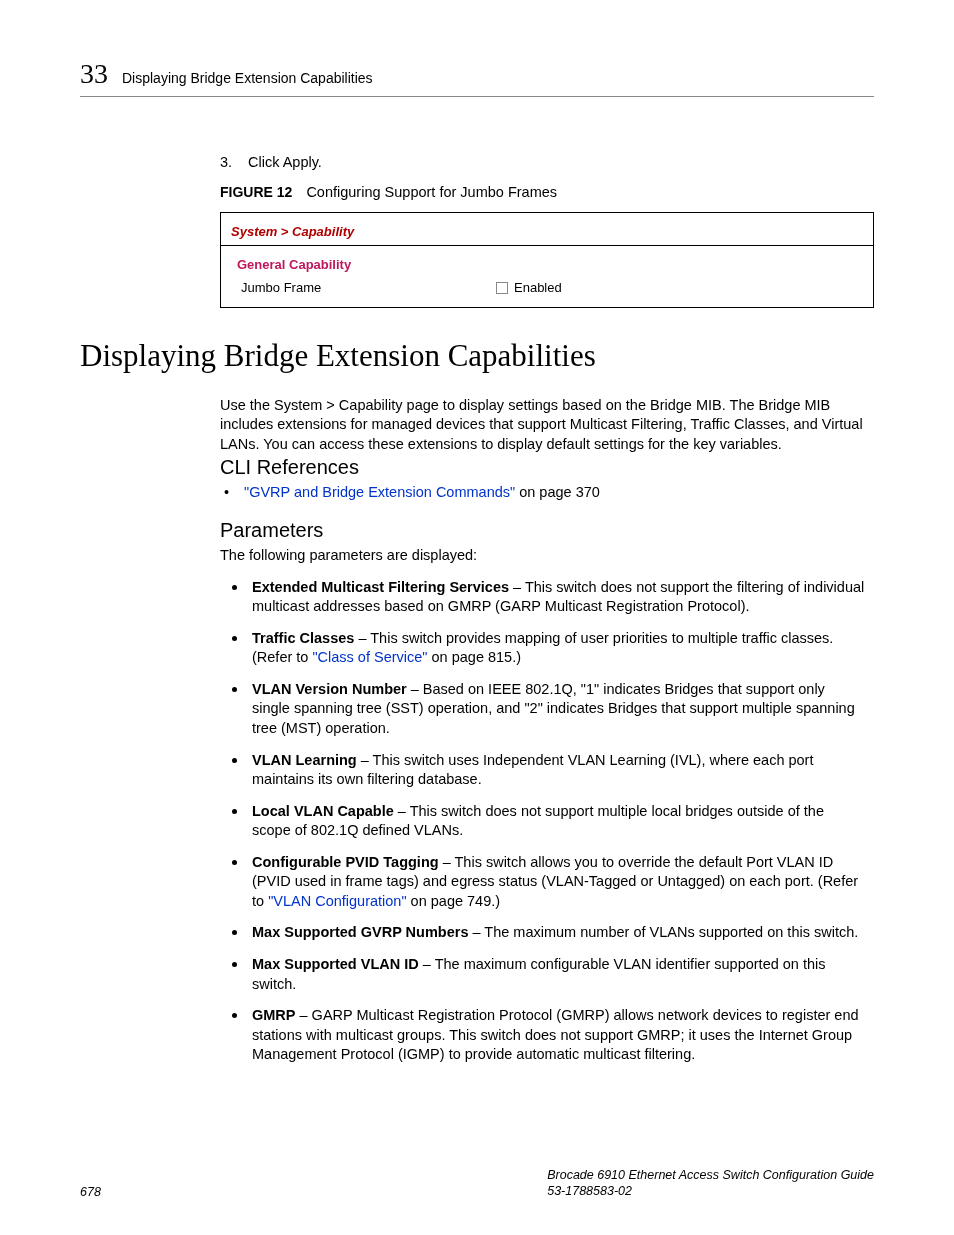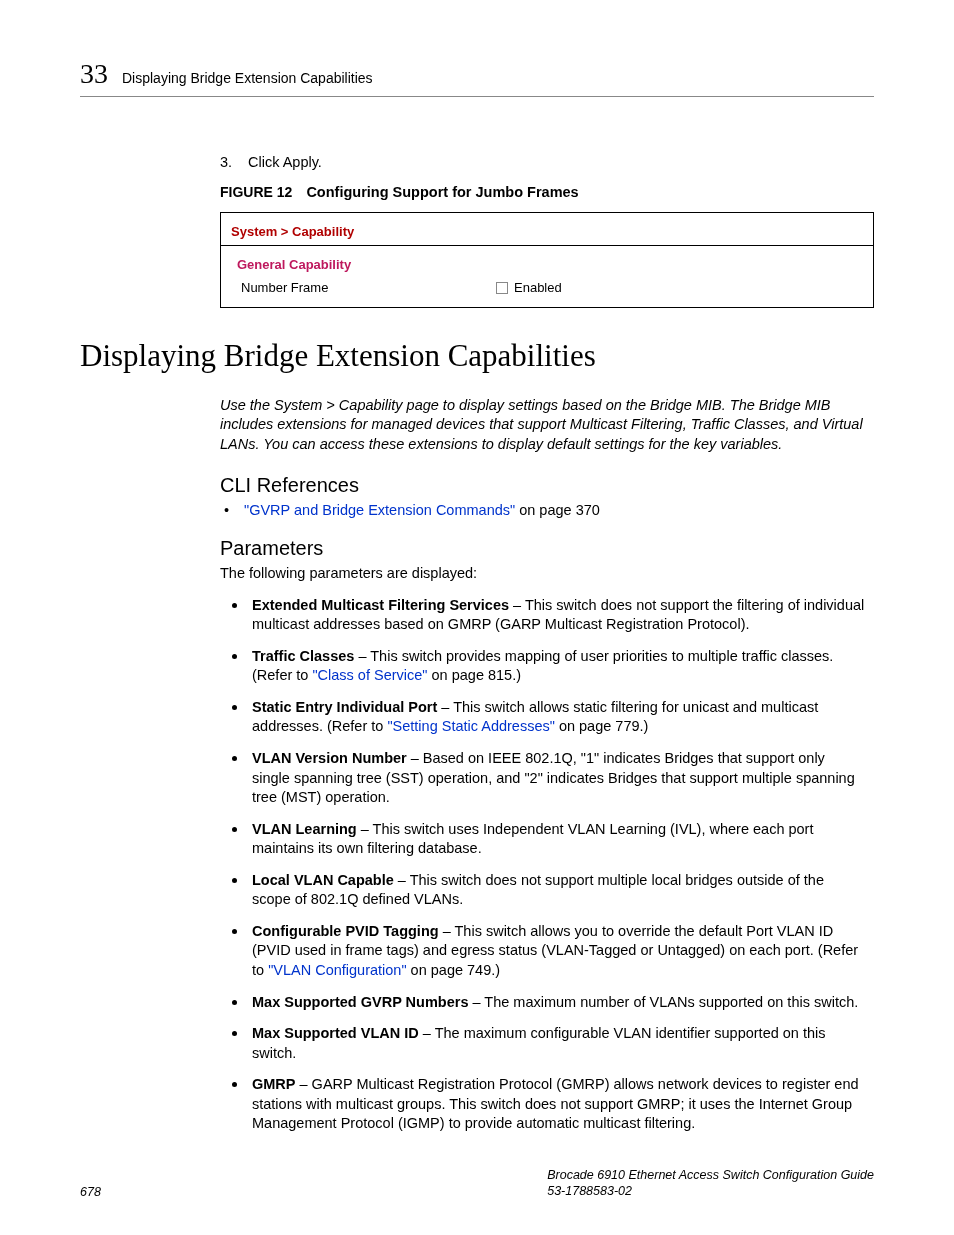--- a/index.html
+++ b/index.html
@@ -42,33 +42,34 @@
     line-height: 1.35;
   }
   .step-row {
     display: flex;
     gap: 16px;
     margin-bottom: 10px;
   }
   .step-num { width: 12px; }
   .fig-line { margin: 8px 0 10px 0; }
   .fig-label { font-weight: bold; font-size: 14px; }
-  .fig-caption { font-weight: bold; font-size: 14.5px; margin-left: 10px; }
+  .fig-caption { font-weight: normal; font-size: 14.5px; margin-left: 10px; }
   .screenshot {
     border: 1px solid #000;
     border-bottom: none;
     margin-bottom: 30px;
   }
   .ss-breadcrumb {
     font-family: Tahoma, Arial, sans-serif;
     font-size: 13px;
     color: #b00000;
     font-weight: bold;
     padding: 10px 10px 4px 10px;
     border-bottom: 1px solid #000;
+    font-style: italic;
   }
   .ss-body {
     padding: 10px 10px 10px 16px;
     font-family: Tahoma, Arial, sans-serif;
     font-size: 13px;
     border-bottom: 1px solid #000;
   }
   .ss-section-title {
     color: #be185d;
     font-weight: bold;
@@ -89,21 +90,21 @@
     box-sizing: border-box;
   }
   .h1 {
     margin-left: 0;
     font-family: "Times New Roman", Times, serif;
     font-size: 31px;
     font-weight: 400;
     margin-top: 28px;
     margin-bottom: 22px;
   }
-  .para { margin-bottom: 18px; font-style: italic; }
+  .para { margin-bottom: 0; }
   .subhead { font-weight: normal; margin-bottom: 2px; font-size: 20px; }
   ul.b-dash { list-style: none; padding: 0; margin: 0 0 14px 0; }
   ul.b-dash > li { position: relative; padding-left: 24px; margin-bottom: 3px; }
   ul.b-dash > li::before { content: "•"; position: absolute; left: 4px; top: 0; }
   ul.b-dot { list-style: none; padding: 0; margin: 8px; }
   ul.b-dot > li { position: relative; padding-left: 24px; margin-bottom: 12px; }
   ul.b-dot > li::before {
     content: "";
     position: absolute;
     left: 4px;
@@ -147,21 +148,21 @@
     <div class="fig-line">
       <span class="fig-label">FIGURE 12</span>
       <span class="fig-caption">Configuring Support for Jumbo Frames</span>
     </div>
 
     <div class="screenshot">
       <div class="ss-breadcrumb">System &gt; Capability</div>
       <div class="ss-body">
         <div class="ss-section-title">General Capability</div>
         <div class="ss-row">
-          <span class="ss-label">Number Frame</span>
+          <span class="ss-label">Jumbo Frame</span>
           <span class="ss-check"></span>
           <span>Enabled</span>
         </div>
       </div>
     </div>
   </div>
 
   <div class="h1">Displaying Bridge Extension Capabilities</div>
 
   <div class="content">
@@ -173,21 +174,20 @@
         <span class="link">"GVRP and Bridge Extension Commands"</span><span> on page 370</span>
       </li>
     </ul>
 
     <div class="subhead">Parameters</div>
     <div style="margin-bottom:12px;">The following parameters are displayed:</div>
 
     <ul class="b-dot" id="params-list">
         <li><span class="b">Extended Multicast Filtering Services</span><span> – This switch does not support the filtering of individual multicast addresses based on GMRP (GARP Multicast Registration Protocol).</span></li>
         <li><span class="b">Traffic Classes</span><span> – This switch provides mapping of user priorities to multiple traffic classes. (Refer to </span><span class="link">"Class of Service"</span><span> on page 815.)</span></li>
-        <li><span class="b">Static Entry Individual Port</span><span> – This switch allows static filtering for unicast and multicast addresses. (Refer to </span><span class="link">"Setting Static Addresses"</span><span> on page 779.)</span></li>
         <li><span class="b">VLAN Version Number</span><span> – Based on IEEE 802.1Q, "1" indicates Bridges that support only single spanning tree (SST) operation, and "2" indicates Bridges that support multiple spanning tree (MST) operation.</span></li>
         <li><span class="b">VLAN Learning</span><span> – This switch uses Independent VLAN Learning (IVL), where each port maintains its own filtering database.</span></li>
         <li><span class="b">Local VLAN Capable</span><span> – This switch does not support multiple local bridges outside of the scope of 802.1Q defined VLANs.</span></li>
         <li><span class="b">Configurable PVID Tagging</span><span> – This switch allows you to override the default Port VLAN ID (PVID used in frame tags) and egress status (VLAN-Tagged or Untagged) on each port. (Refer to </span><span class="link">"VLAN Configuration"</span><span> on page 749.)</span></li>
         <li><span class="b">Max Supported GVRP Numbers</span><span> – The maximum number of VLANs supported on this switch.</span></li>
         <li><span class="b">Max Supported VLAN ID</span><span> – The maximum configurable VLAN identifier supported on this switch.</span></li>
         <li><span class="b">GMRP</span><span> – GARP Multicast Registration Protocol (GMRP) allows network devices to register end stations with multicast groups. This switch does not support GMRP; it uses the Internet Group Management Protocol (IGMP) to provide automatic multicast filtering.</span></li>
       </ul>
   </div>
 

